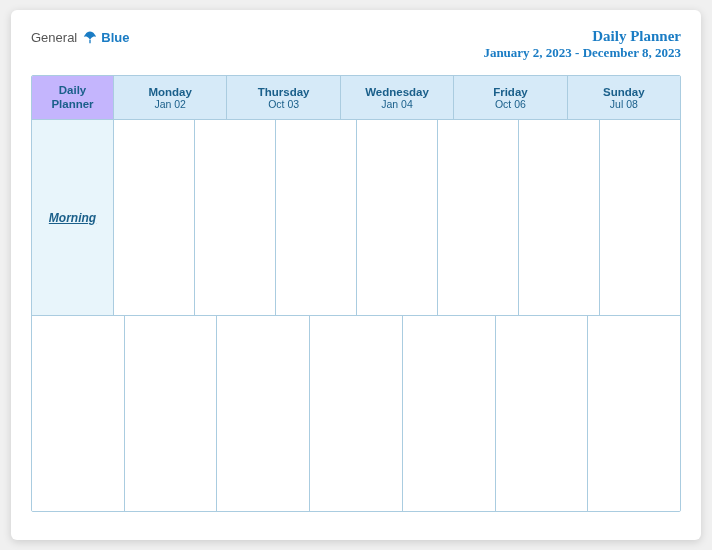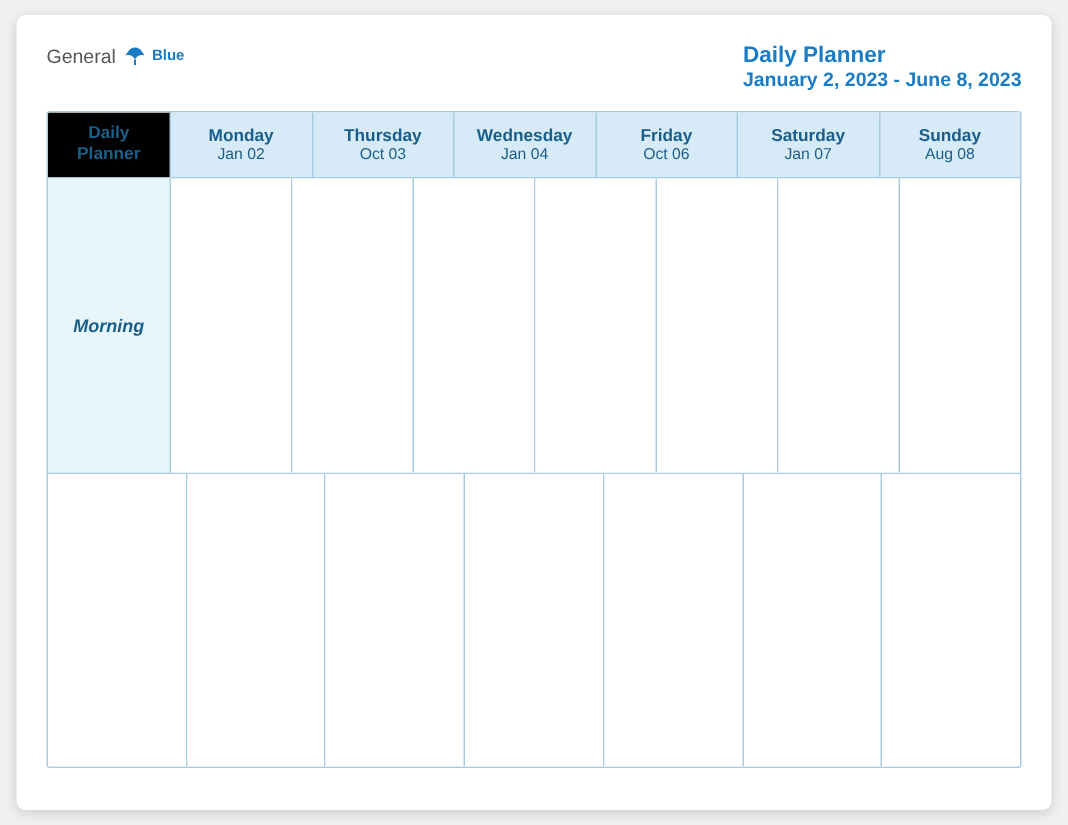--- a/index.html
+++ b/index.html
@@ -37,31 +37,32 @@
       display: flex;
       align-items: center;
       gap: 2px;
     }
     .logo-general {
       font-size: 13px;
       color: #555;
       font-weight: normal;
     }
     .logo-blue {
-      font-size: 10px;
+      font-size: 13px;
       color: #1a7cc4;
       font-weight: bold;
     }
     .logo-bird {
       width: 18px;
       height: 18px;
       margin-left: 2px;
     }
     .title-area {
-      text-align: left;
+      text-align: right;
+      font-family: Liberation Serif, serif;
     }
     .title-main {
       font-size: 15px;
       font-weight: bold;
       color: #1a7cc4;
     }
     .title-sub {
       font-size: 13px;
       font-weight: bold;
       color: #1a7cc4;
@@ -85,21 +86,21 @@
       display: flex;
       flex-direction: column;
       align-items: center;
       justify-content: center;
       border-right: 1px solid #aacce0;
       padding: 4px 2px;
     }
     .header-cell:last-child { border-right: none; }
     .header-cell.first-col {
       flex: 0 0 82px;
-      background: #000000;
+      background: #c4b5fd;
     }
     .header-day {
       font-size: 11.5px;
       font-weight: bold;
       color: #1a5f8a;
     }
     .header-date {
       font-size: 10.5px;
       color: #1a5f8a;
     }
@@ -118,20 +119,21 @@
       flex: 0 0 82px;
       background: #e8f5fb;
       display: flex;
       align-items: center;
       justify-content: center;
       border-right: 1px solid #aacce0;
       font-size: 12px;
       font-weight: bold;
       color: #1a5f8a;
       font-style: italic;
+      text-decoration: underline;
     }
     .row-cell {
       flex: 1;
       border-right: 1px solid #aacce0;
       background: white;
     }
     .row-cell:last-child { border-right: none; }
   </style>
 </head>
 <body>
@@ -143,21 +145,21 @@
         <span class="logo-general">General</span>
         <svg class="logo-bird" viewBox="0 0 20 20">
           <path d="M10,4 C8,4 6,5 5,7 C4,8 3,10 3,10 C3,10 5,9 7,10 C9,11 10,13 10,13 C10,13 11,11 13,10 C15,9 17,10 17,10 C17,10 16,8 15,7 C14,5 12,4 10,4Z" fill="#1a7cc4"></path>
           <path d="M10,13 L10,17" stroke="#1a7cc4" stroke-width="1.5" fill="none"></path>
         </svg>
         <span class="logo-blue">Blue</span>
       </div>
     </div>
     <div class="title-area">
       <div class="title-main">Daily Planner</div>
-      <div class="title-sub">January 2, 2023 - June 8, 2023</div>
+      <div class="title-sub">January 2, 2023 - December 8, 2023</div>
     </div>
   </div>
 
   <div class="calendar-table">
     <div class="header-row">
       <div class="header-cell first-col">
         <span class="header-day" style="text-align:center;line-height:1.2;">Daily<br>Planner</span>
       </div>
       <div class="header-cell">
         <span class="header-day">Monday</span>
@@ -169,26 +171,22 @@
       </div>
       <div class="header-cell">
         <span class="header-day">Wednesday</span>
         <span class="header-date">Jan 04</span>
       </div>
       <div class="header-cell">
         <span class="header-day">Friday</span>
         <span class="header-date">Oct 06</span>
       </div>
       <div class="header-cell">
-        <span class="header-day">Saturday</span>
-        <span class="header-date">Jan 07</span>
-      </div>
-      <div class="header-cell">
         <span class="header-day">Sunday</span>
-        <span class="header-date">Aug 08</span>
+        <span class="header-date">Jul 08</span>
       </div>
     </div>
 
     <div class="body-rows">
       <div class="body-row">
         <div class="row-label">Morning</div>
         <div class="row-cell"></div>
         <div class="row-cell"></div>
         <div class="row-cell"></div>
         <div class="row-cell"></div>

